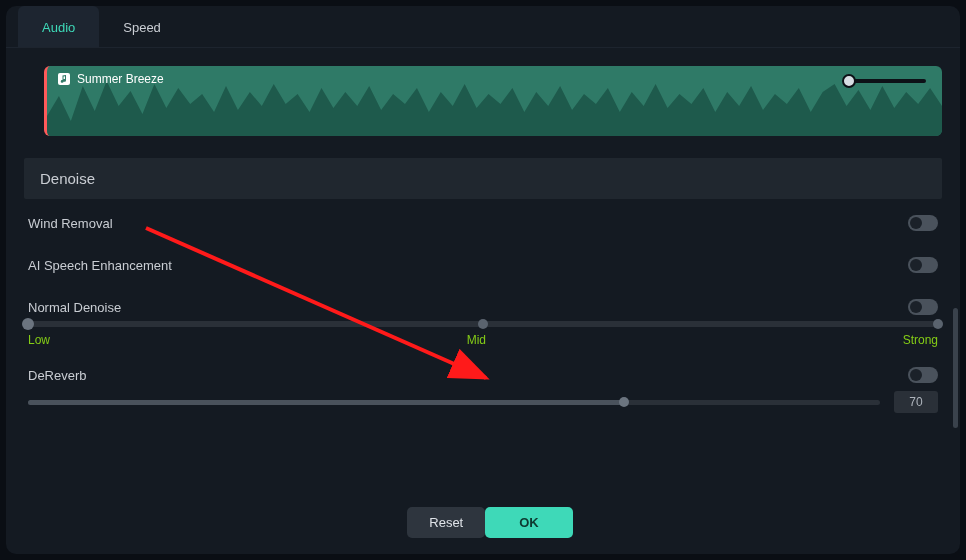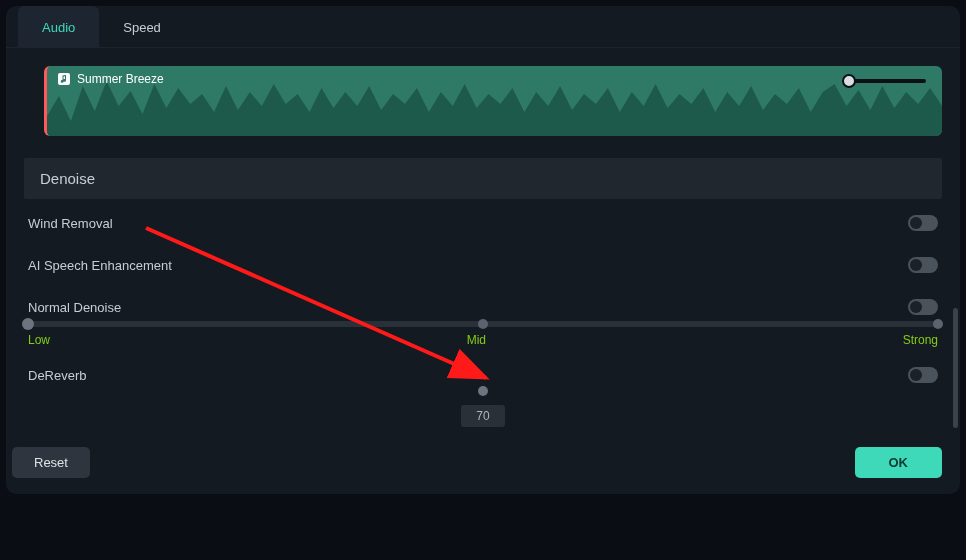--- a/index.html
+++ b/index.html
@@ -9,21 +9,21 @@
     width: 966px;
     height: 560px;
     overflow: hidden;
     color: #c9cdd3;
     font-size: 13px;
   }
   .panel {
     background: #141a22;
     border-radius: 10px;
     margin: 6px;
-    height: 488px;
+    height: 548px;
     display: flex;
     flex-direction: column;
     position: relative;
   }
   .tabs {
     display: flex;
     gap: 0;
     padding: 0 12px;
     border-bottom: 1px solid #1d242e;
   }
@@ -111,41 +111,41 @@
     background:#5a636e; transform:translate(-50%,-50%);
   }
   .slider .knob-start { left:0%; background:#6b747f; width:12px; height:12px; }
   .slider .knob-mid { left:50%; }
   .slider .knob-end { left:100%; }
   .slider-labels {
     display:flex; justify-content:space-between; font-size:12px;
     color:#84cc16; padding:6px 0 0 0;
   }
   .dereverb-slider-row {
-    display:flex; align-items:center; gap:14px; padding:0 4px 8px 4px;flex-direction:column;
+    display:flex; align-items:center; gap:14px; padding:0 4px 8px 4px;
   }
   .dereverb-slider {
     flex:1; height:5px; background:#2a3038; border-radius:3px; position:relative;
   }
   .dereverb-fill {
     position:absolute; left:0; top:0; bottom:0; width:70%;
     background:#4a525c; border-radius:3px;
   }
   .dereverb-knob {
     position:absolute; left:70%; top:50%; width:10px; height:10px;
     border-radius:50%; background:#6b747f; transform:translate(-50%,-50%);
   }
   .value-box {
     width:44px; height:22px; background:#2a3038; border-radius:3px;
     display:flex; align-items:center; justify-content:center;
     color:#aeb4bc; font-size:12px;
   }
   .footer {
-    display:flex; justify-content:space-between; align-items:center;
-    padding:14px 18px 16px 6px;
+    display:flex; justify-content:center; align-items:center;
+    padding:14px 18px 16px 32px;
   }
   .btn {
     padding:8px 22px; border-radius:5px; cursor:pointer; font-size:13px;
   }
   .btn-reset { background:#2e353e; color:#dfe3e8; }
   .btn-ok { background:#3ed9b8; color:#0e3a31; font-weight:700; padding:8px 34px; }
   .scroll-indicator {
     position:absolute; right:2px; top:260px; width:5px; height:120px;
     background:#3a424c; border-radius:3px;
   }

